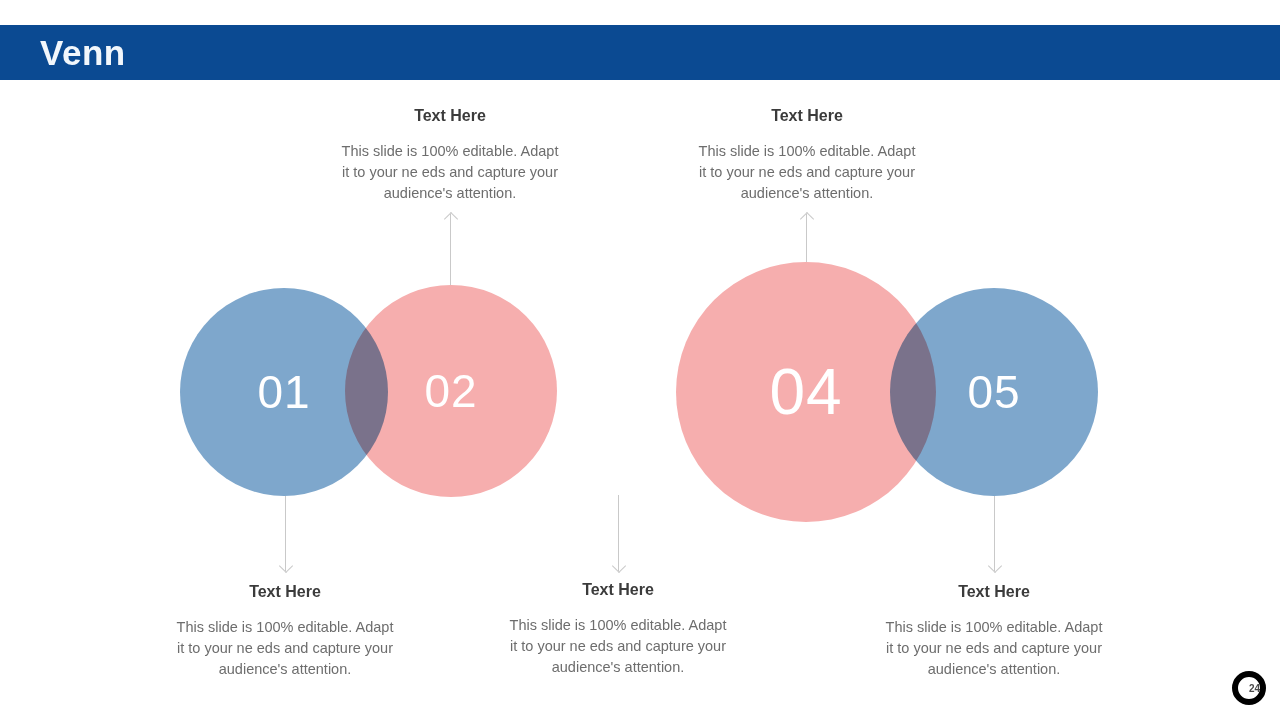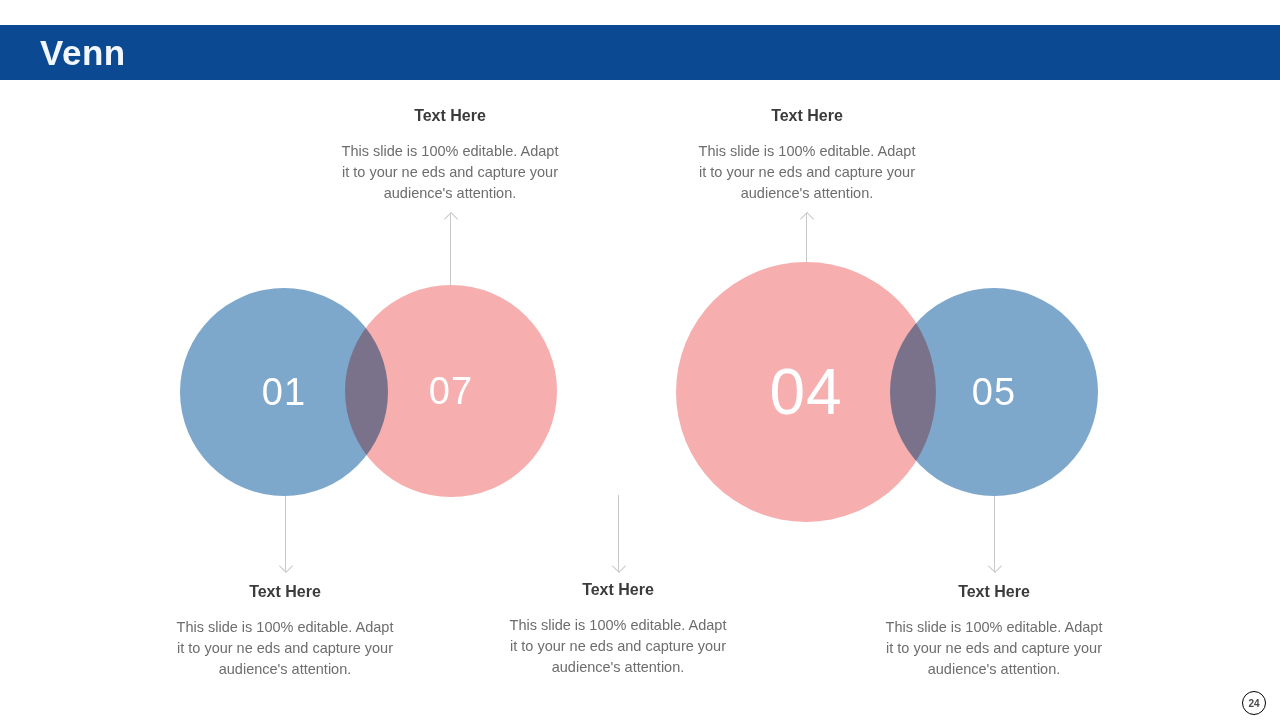--- a/index.html
+++ b/index.html
@@ -65,21 +65,21 @@
     position: absolute;
     border-radius: 50%;
     mix-blend-mode: multiply;
     display: flex;
     align-items: center;
     justify-content: center;
     pointer-events: auto;
   }
   .circle .circle-num {
     color: #ffffff;
-    font-size: 38px;
+    font-size: 46px;
     font-weight: 300;
     letter-spacing: 1px;
     mix-blend-mode: normal;
     line-height: 1;
   }
 
   
   .circle-1 { left: 180px; top: 288px; width: 208px; height: 208px; background: #7ea7cc; }
   .circle-2 { left: 345px; top: 285px; width: 212px; height: 212px; background: #f6aeae; }
   .circle-3 { left: 513px; top: 288px; width: 208px; height: 208px; background: #7ea7cc; }
@@ -138,28 +138,28 @@
   .callout-top-b { left: 682px; top: 106px; width: 250px; }
   
   .callout-bot-a { left: 160px; top: 582px; width: 250px; }
   .callout-bot-b { left: 493px; top: 580px; width: 250px; }
   .callout-bot-c { left: 869px; top: 582px; width: 250px; }
 
   
   .page-badge {
     position: absolute;
     right: 14px;
-    bottom: 0;
+    bottom: 10px;
     width: 22px;
     height: 22px;
-    border: 1px solid #000000;
+    border: 6px solid #000000;
     border-radius: 50%;
     display: flex;
     align-items: center;
-    justify-content: center;
+    justify-content: flex-end;
     font-size: 10px;
     font-weight: bold;
     color: #4a4a4a;
     background: #ffffff;
   }
 </style>
 </head>
 <body>
 
 <div class="slide">
@@ -199,21 +199,21 @@
   </div>
 
   <div class="venn-stage">
     <div class="venn-circles">
 
       <div class="circle circle-1">
         <span class="circle-num">01</span>
       </div>
 
       <div class="circle circle-2">
-        <span class="circle-num">07</span>
+        <span class="circle-num">02</span>
       </div>
 
 
       <div class="circle circle-4">
         <span class="circle-num">04</span>
       </div>
 
       <div class="circle circle-5">
         <span class="circle-num">05</span>
       </div>

